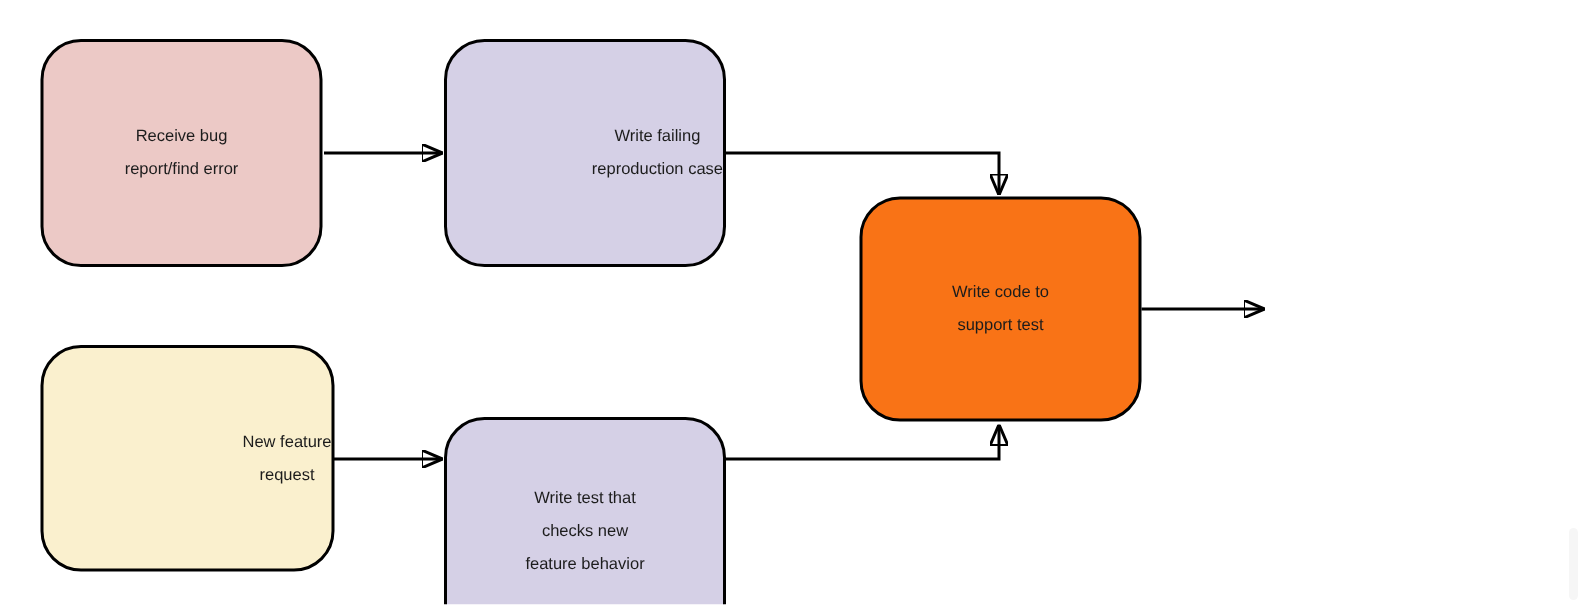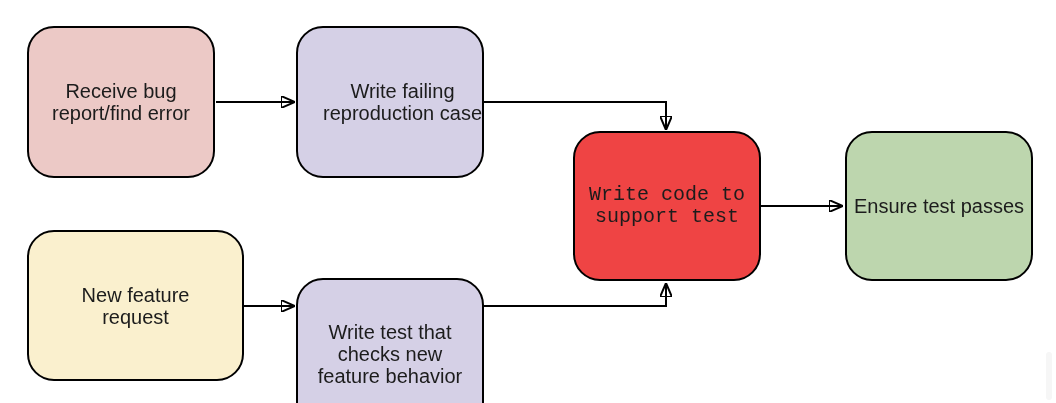--- a/index.html
+++ b/index.html
@@ -16,27 +16,27 @@
   .edges path { stroke:var(--stroke); stroke-width:2; fill:none; }
   .node {
     position:absolute;
     border:2px solid var(--stroke);
     border-radius:27px;
     display:flex; align-items:center; justify-content:center;
     text-align:center;
   }
   .label {
     white-space:pre-line;
-    font-size:20px;
+    font-size:11px;
     line-height:22px;
     color:var(--text);
   }
   .n1 { left:27px;  top:26px;  width:188px; height:152px; }
   .n2 { left:296px; top:26px;  width:188px; height:152px; }
-  .n3 { left:27px;  top:230px; width:217px; height:151px; }
+  .n3 { left:27px;  top:230px; width:196px; height:151px;justify-content:flex-end; }
   .n4 { left:296px; top:230px; width:188px; height:151px; }
   .n5 { left:573px; top:131px; width:188px; height:150px; }
   .n6 { left:845px; top:131px; width:188px; height:150px; }
   .scroll-sliver {
     position:absolute; left:1046px; top:352px;
     width:6px; height:48px;
     background:#f6f6f6; border-radius:3px;
   }
 </style>
 </head>
@@ -71,24 +71,21 @@
     <span class="label">New feature
 request</span>
   </div>
 
   <div class="node n4" style="background-color: rgb(213, 208, 230); margin-top: 48px;">
     <span class="label">Write test that
 checks new
 feature behavior</span>
   </div>
 
-  <div class="node n5" style="background-color: #ef4444; font-family: Liberation Mono, monospace;">
+  <div class="node n5" style="background-color: #f97316;">
     <span class="label">Write code to
 support test</span>
   </div>
 
-  <div class="node n6" style="background-color: rgb(189, 214, 174);">
-    <span class="label">Ensure test passes</span>
-  </div>
 
   <div class="scroll-sliver"></div>
 
 </div>
 
 </body></html>

